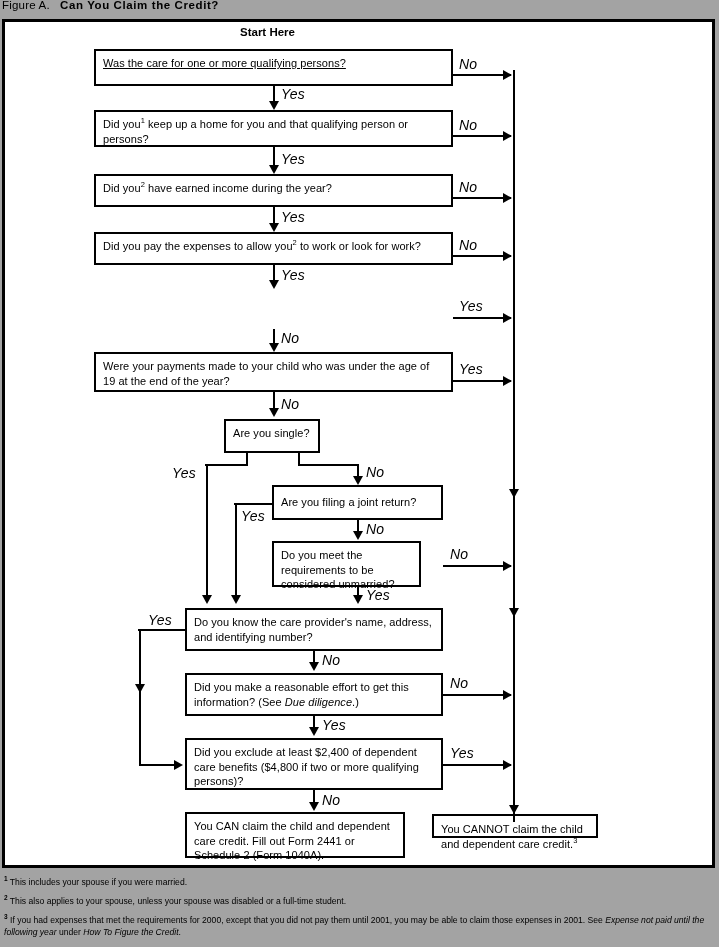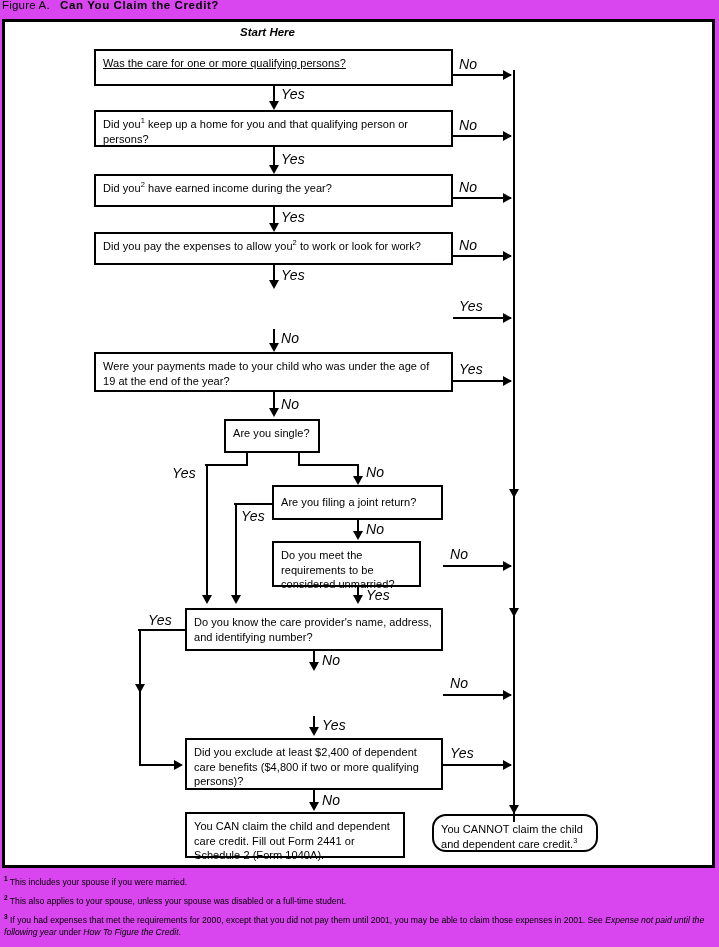--- a/index.html
+++ b/index.html
@@ -9,21 +9,21 @@
   }
   body {
     font-family: "Liberation Sans", sans-serif;
     color: #000000;
   }
   #page {
     position: relative;
     width: 719px;
     height: 947px;
     overflow: hidden;
-    background: #d946ef;
+    background: #a3a3a3;
   }
   
   #fig-title {
     position: absolute;
     left: 2px;
     top: -1px;
     font-size: 11.5px;
     white-space: nowrap;
     letter-spacing: 0.2px;
   }
@@ -55,21 +55,20 @@
   }
   .fbox sup { font-size: 7.5px; vertical-align: super; line-height: 0; }
   .fbox i { font-style: italic; }
 
   
   #start-here {
     position: absolute;
     left: 240px;
     top: 26px;
     font-size: 11.5px;
-    font-style: italic;
     font-weight: bold;
     white-space: nowrap;
   }
 
   
   .ln-h { position: absolute; height: 0; border-top: 2px solid #000; }
   .ln-v { position: absolute; width: 0; border-left: 2px solid #000; }
 
   
   .ar-d {
@@ -154,30 +153,33 @@
   </div>
 
   <div class="fbox" style="left:272px; top:541px; width:149px; height:46px;">
     <span>Do you meet the requirements to be considered unmarried?</span>
   </div>
 
   <div class="fbox" style="left:185px; top:608px; width:258px; height:43px;">
     <span>Do you know the care provider's name, address, and identifying number?</span>
   </div>
 
+  <div class="fbox" style="left:185px; top:673px; width:258px; height:43px;">
+    <span><span>Did you make a reasonable effort to get this information? (See </span><i>Due diligence</i><span>.)</span></span>
+  </div>
 
   <div class="fbox" style="left:185px; top:738px; width:258px; height:52px;">
     <span>Did you exclude at least $2,400 of dependent care benefits ($4,800 if two or more qualifying persons)?</span>
   </div>
 
   <div class="fbox" style="left:185px; top:812px; width:220px; height:46px;">
     <span>You CAN claim the child and dependent care credit. Fill out Form 2441 or Schedule 2 (Form 1040A).</span>
   </div>
 
-  <div class="fbox" style="left:432px; top:814px; width:166px; height:38px; padding-top:6px;border-radius:14px;">
+  <div class="fbox" style="left:432px; top:814px; width:166px; height:24px; padding-top:6px;">
     <span><span>You CANNOT claim the child and dependent care credit.</span><sup>3</sup></span>
   </div>
 
   <div class="ln-v" style="left:513px; top:70px; height:752px;"></div>
   <div class="ar-d" style="left:509px; top:489px;"></div>
   <div class="ar-d" style="left:509px; top:608px;"></div>
   <div class="ar-d" style="left:509px; top:805px;"></div>
 
   <div class="ln-h" style="left:453px; top:74px; width:58px;"></div>
   <div class="ar-r" style="left:503px; top:70px;"></div>

